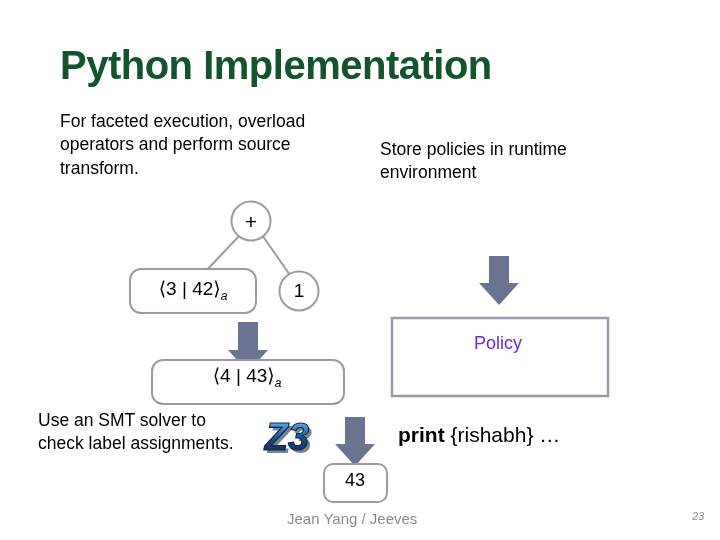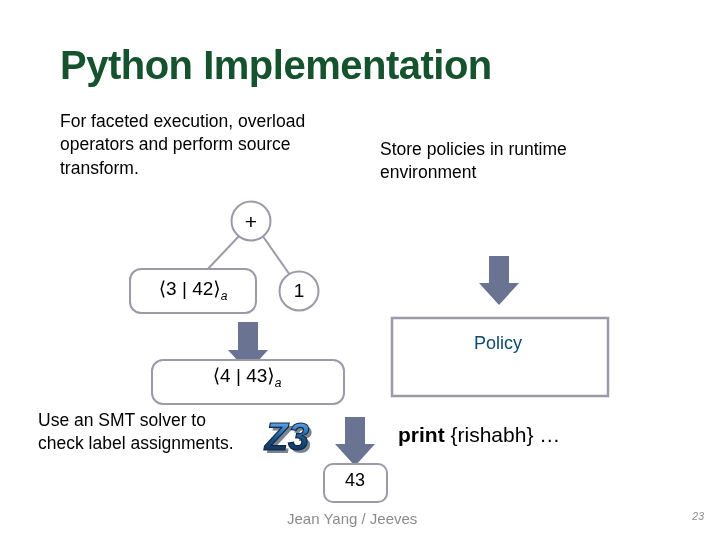--- a/index.html
+++ b/index.html
@@ -93,21 +93,21 @@
   #txt-43     { left: 330px; top: 470px; width: 50px; font-size: 18px; }
 
   #policy-text {
     position: absolute;
     left: 400px;
     top: 332px;
     width: 196px;
     text-align: center;
     font-size: 18px;
     line-height: 1.33;
-    color: #0c4a6e;
+    color: #6d28d9;
   }
 
   
   #z3-logo {
     position: absolute;
     left: 243px;
     top: 414px;
     width: 88px;
     height: 46px;
   }

